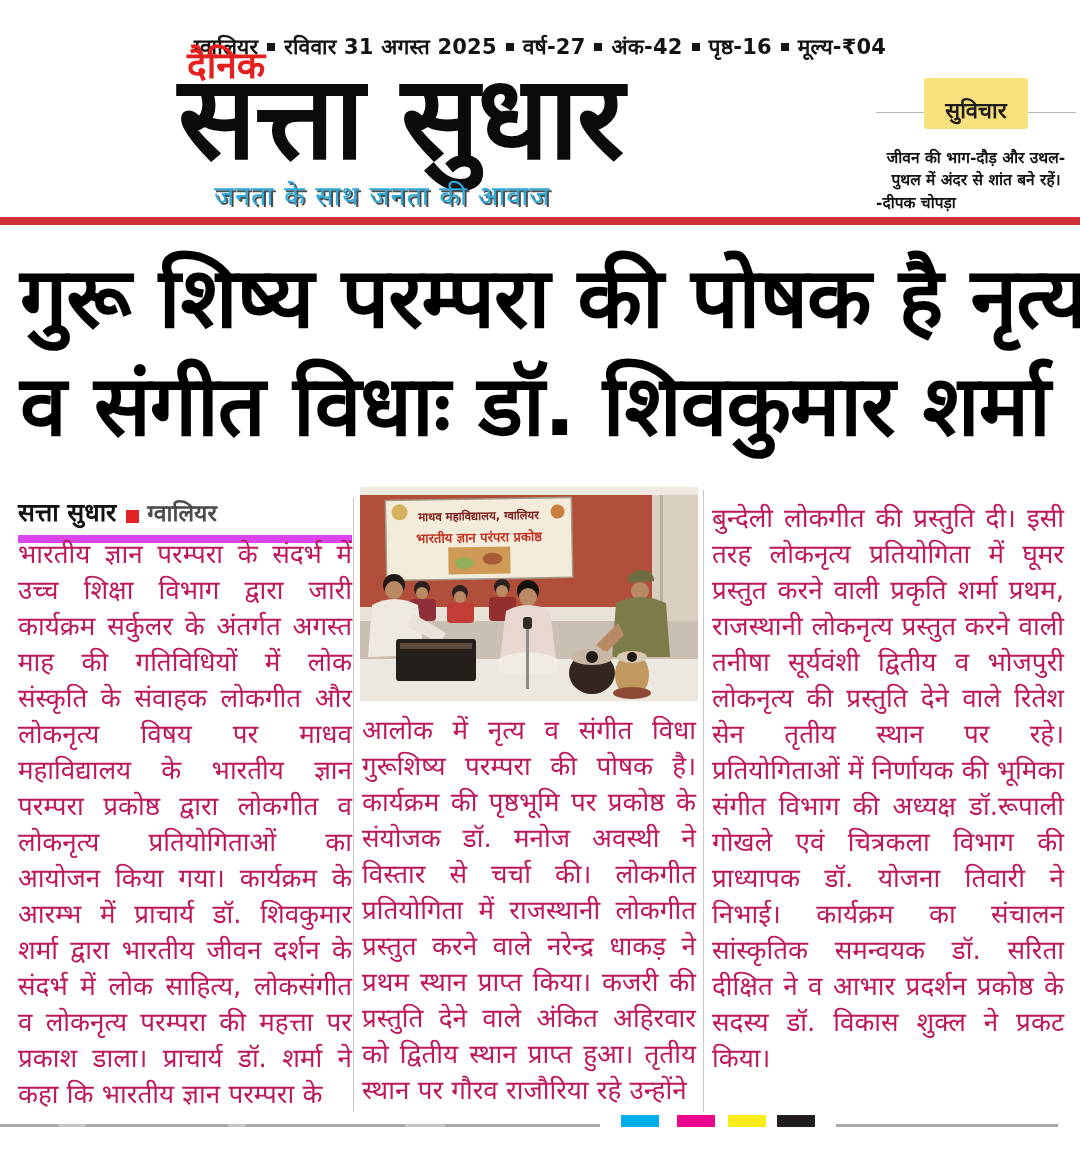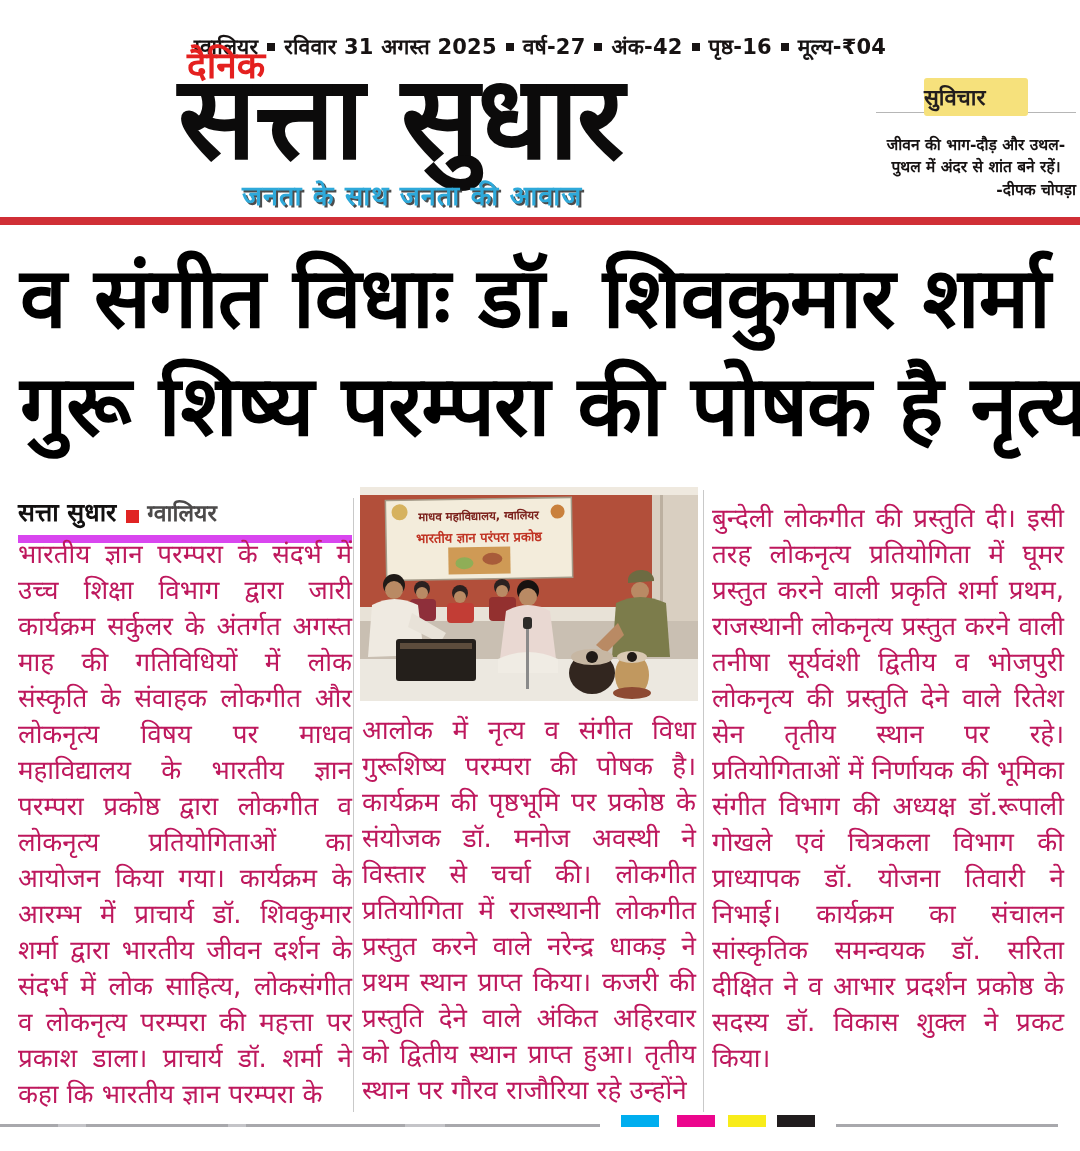--- a/index.html
+++ b/index.html
@@ -8,30 +8,30 @@
 
   
   .dateline{position:absolute;top:32px;left:0;width:100%;text-align:center;
             font-size:21px;font-weight:700;color:#171313;letter-spacing:.2px;white-space:nowrap;}
   .dateline .sep{display:inline-block;width:8px;height:8px;background:#181414;margin:0 9px 2px 9px;vertical-align:middle;}
 
   
   .daily{position:absolute;left:187px;top:38px;font-size:37px;font-weight:900;color:#e4201f;}
   .title{position:absolute;left:178px;top:50px;width:700px;font-size:116px;line-height:1.18;
          font-weight:900;color:#0c0b0b;letter-spacing:-2px;white-space:nowrap;}
-  .tagline{position:absolute;left:214px;top:176px;font-size:27px;font-weight:700;color:#2ea9da;
-           text-shadow:2px 2px 0 rgba(45,45,45,.85);letter-spacing:1px;white-space:nowrap;margin-left:28px;}
+  .tagline{position:absolute;left:214px;top:176px;font-size:27px;font-weight:400;color:#2ea9da;
+           text-shadow:2px 2px 0 rgba(45,45,45,.85);letter-spacing:1px;white-space:nowrap;}
 
   
   .quote-box{position:absolute;left:876px;top:78px;width:200px;}
   .quote-hr{position:absolute;top:34px;left:0;right:0;height:1px;background:#b6b6b6;}
   .quote-title{position:relative;z-index:1;display:block;width:104px;margin:0 auto;background:#f6e17c;
-               text-align:left;font-size:22px;font-weight:800;color:#221d1d;padding:3px 0 5px;border-radius:3px;}
+               text-align:center;font-size:22px;font-weight:800;color:#221d1d;padding:16px 0 5px;border-radius:3px;}
   .quote-text{margin-top:18px;font-size:15.5px;font-weight:700;text-align:center;line-height:1.45;color:#161212;}
-  .quote-author{font-size:15.5px;font-weight:700;text-align:right;line-height:1.45;color:#161212;}
+  .quote-author{font-size:15.5px;font-weight:700;text-align:left;line-height:1.45;color:#161212;}
 
   
   .red-rule{position:absolute;top:217px;left:0;width:1080px;height:8px;background:#d02f36;}
 
   
   .headline{position:absolute;left:20px;top:244px;width:1042px;font-weight:900;color:#000;}
   .headline .hl{font-size:84px;line-height:108px;letter-spacing:-1px;white-space:nowrap;}
 
   
   .byline{position:absolute;left:18px;top:494px;width:334px;border-bottom:8px solid #d946ef;padding-bottom:7px;}
@@ -72,22 +72,22 @@
   <div class="quote-box">
     <div class="quote-hr"></div>
     <span class="quote-title">सुविचार</span>
     <div class="quote-text">जीवन की भाग-दौड़ और उथल-पुथल में अंदर से शांत बने रहें।</div>
     <div class="quote-author">-दीपक चोपड़ा</div>
   </div>
 
   <div class="red-rule"></div>
 
   <div class="headline">
+    <div class="hl">गुरू शिष्य परम्परा की पोषक है नृत्य</div>
     <div class="hl">व संगीत विधाः डॉ. शिवकुमार शर्मा</div>
-    <div class="hl">गुरू शिष्य परम्परा की पोषक है नृत्य</div>
   </div>
 
   <div class="byline">
     <span class="paper">सत्ता सुधार</span><span class="redsq"></span><span class="city">ग्वालियर</span>
   </div>
 
   <div class="vsep1"></div>
   <div class="vsep2"></div>
 
   <div class="col col1">भारतीय ज्ञान परम्परा के संदर्भ में उच्च शिक्षा विभाग द्वारा जारी कार्यक्रम सर्कुलर के अंतर्गत अगस्त माह की गतिविधियों में लोक संस्कृति के संवाहक लोकगीत और लोकनृत्य विषय पर माधव महाविद्यालय के भारतीय ज्ञान परम्परा प्रकोष्ठ द्वारा लोकगीत व लोकनृत्य प्रतियोगिताओं का आयोजन किया गया। कार्यक्रम के आरम्भ में प्राचार्य डॉ. शिवकुमार शर्मा द्वारा भारतीय जीवन दर्शन के संदर्भ में लोक साहित्य, लोकसंगीत व लोकनृत्य परम्परा की महत्ता पर प्रकाश डाला। प्राचार्य डॉ. शर्मा ने कहा कि भारतीय ज्ञान परम्परा के</div>

